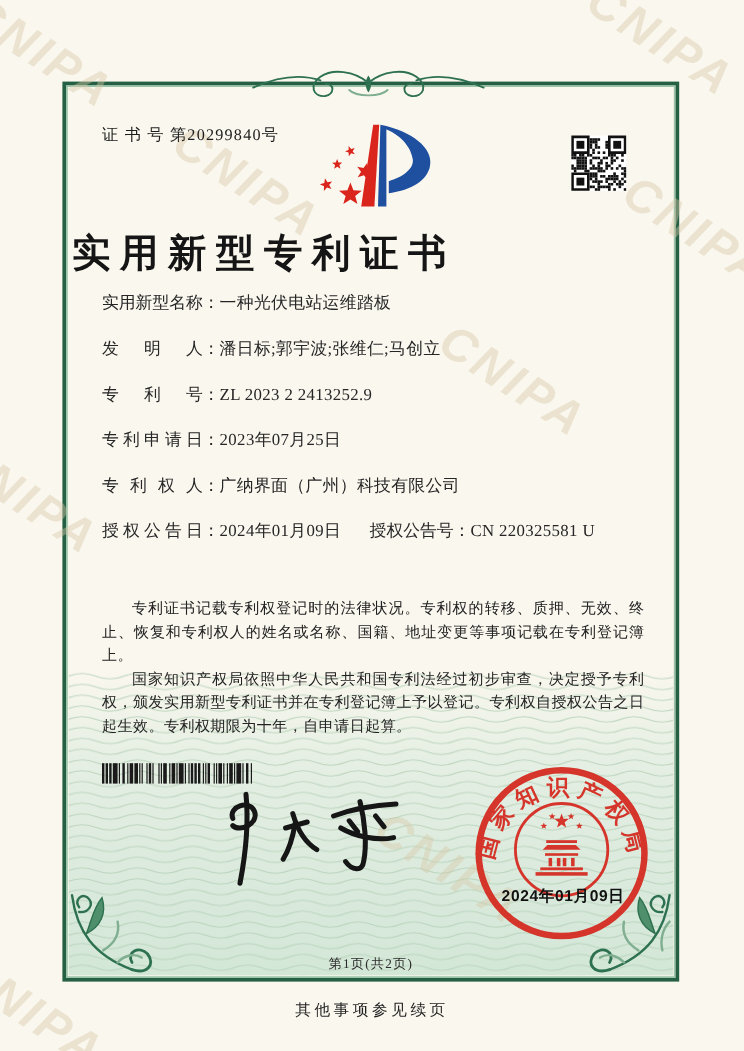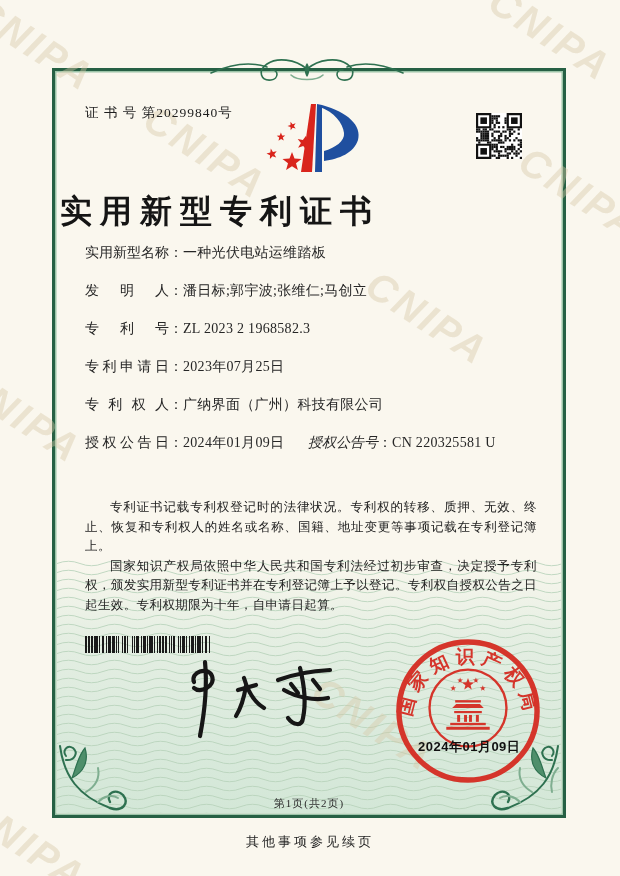--- a/index.html
+++ b/index.html
@@ -43,21 +43,21 @@
   .title{
     position:absolute;left:52px;top:190px;width:514px;text-align:left;
     font-size:32px;font-weight:bold;letter-spacing:8px;text-indent:8px;color:#151515;
   }
   .fields{position:absolute;left:85px;top:244px;width:460px;}
   .frow{position:relative;height:38px;font-size:14px;color:#262626;white-space:nowrap;}
   .lbl{display:inline-block;width:84px;text-align:justify;text-align-last:justify;vertical-align:top;}
   .colon{display:inline-block;width:14px;}
   .val{letter-spacing:.3px;}
   .pair2{position:absolute;left:223px;top:0;}
-  .pair2 .lbl2{display:inline-block;font-style:italic;}
+  .pair2 .lbl2{display:inline-block;}
   .paras{
     position:absolute;left:85px;top:498px;width:452px;
     font-size:12.5px;line-height:19.5px;text-align:justify;color:#222;letter-spacing:.4px;
   }
   .paras p{margin:0;text-indent:2em;}
   .barcode{position:absolute;left:85px;top:636px;width:164px;height:17px;display:flex;align-items:stretch;}
   .barcode i{display:block;height:100%;}
   .officials{
     position:absolute;left:88px;top:690px;
     font-family:"Liberation Sans","DejaVu Sans",sans-serif;
@@ -308,21 +308,21 @@
   <div class="title">实用新型专利证书</div>
 
   <div class="fields">
     <div class="frow">
       <span class="lbl">实用新型名称</span><span class="colon">：</span><span class="val">一种光伏电站运维踏板</span>
     </div>
     <div class="frow">
       <span class="lbl">发明人</span><span class="colon">：</span><span class="val">潘日标;郭宇波;张维仁;马创立</span>
     </div>
     <div class="frow">
-      <span class="lbl">专利号</span><span class="colon">：</span><span class="val">ZL 2023 2 1968582.3</span>
+      <span class="lbl">专利号</span><span class="colon">：</span><span class="val">ZL 2023 2 2413252.9</span>
     </div>
     <div class="frow">
       <span class="lbl">专利申请日</span><span class="colon">：</span><span class="val">2023年07月25日</span>
     </div>
     <div class="frow">
       <span class="lbl">专利权人</span><span class="colon">：</span><span class="val">广纳界面（广州）科技有限公司</span>
     </div>
     <div class="frow">
       <span class="lbl">授权公告日</span><span class="colon">：</span><span class="val">2024年01月09日</span>
       <span class="pair2">

